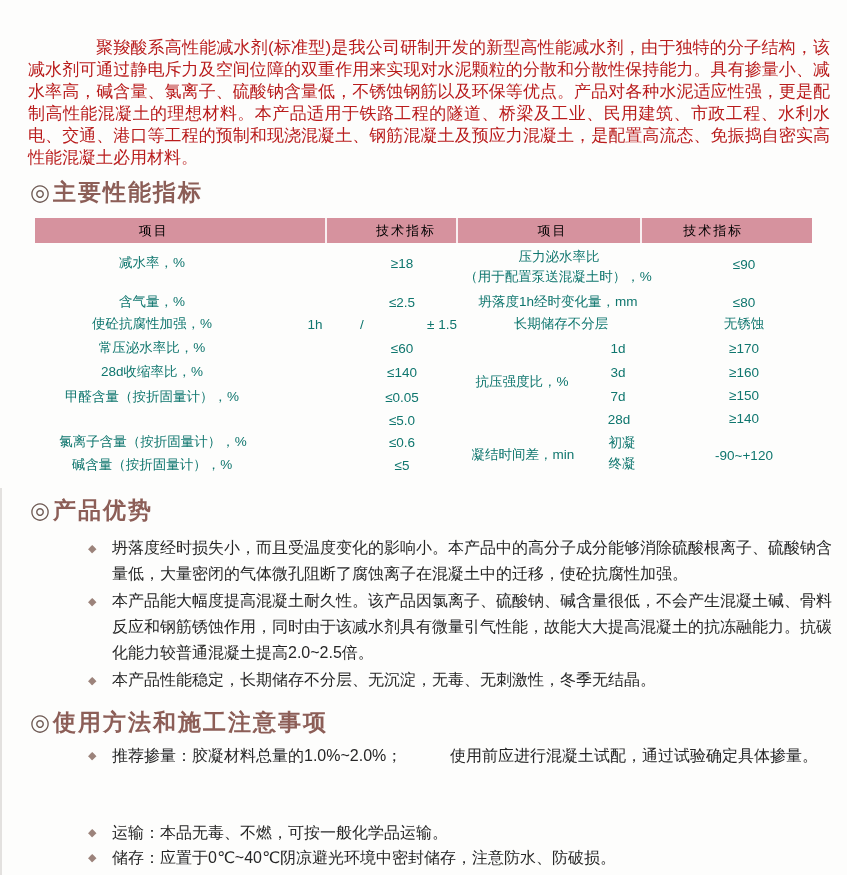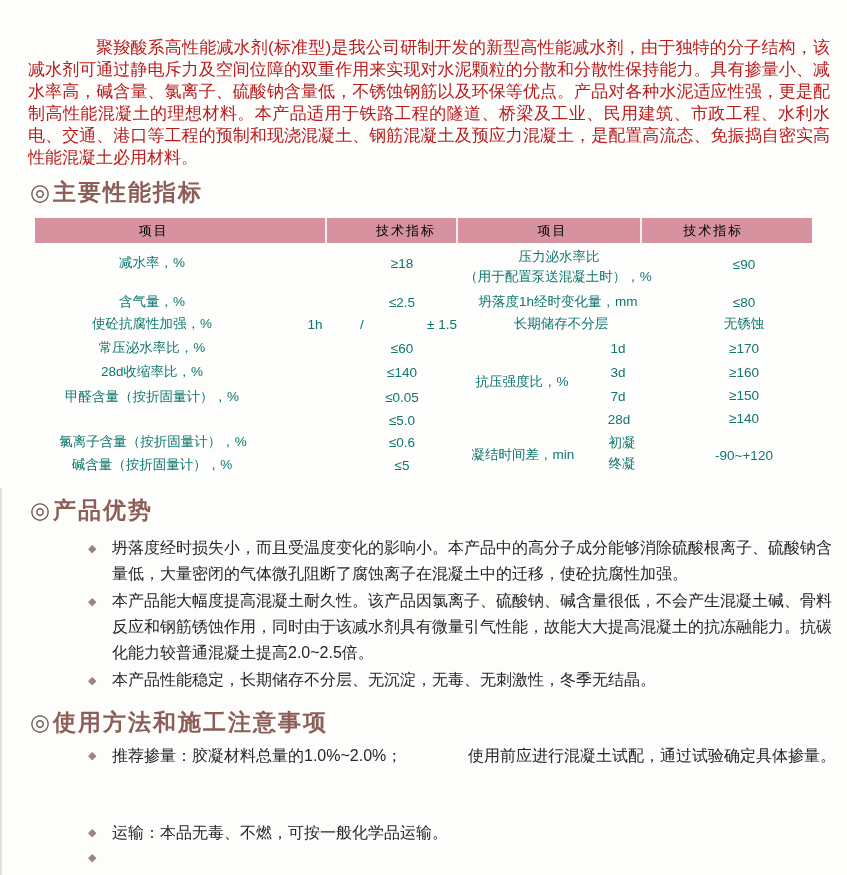--- a/index.html
+++ b/index.html
@@ -122,19 +122,20 @@
       <span class="b-ico">◆</span>
       <div class="adv-text">本产品性能稳定，长期储存不分层、无沉淀，无毒、无刺激性，冬季无结晶。</div>
     </div>
   </div>
 
   <div class="heading" style="top:709px">
     <span class="marker">◎</span><span>使用方法和施工注意事项</span>
   </div>
   <span class="abs-bullet" style="left:88px;top:750px">◆</span>
   <span class="abs-text" style="left:112px;top:747px">推荐掺量：胶凝材料总量的1.0%~2.0%；</span>
-  <span class="abs-text" style="left:468px;top:747px">使用前应进行混凝土试配，通过试验确定具体掺量。</span>
+  <span class="abs-text" style="left:450px;top:747px">使用前应进行混凝土试配，通过试验确定具体掺量。</span>
 
   <span class="abs-bullet" style="left:88px;top:827px">◆</span>
   <span class="abs-text" style="left:112px;top:824px">运输：本品无毒、不燃，可按一般化学品运输。</span>
   <span class="abs-bullet" style="left:88px;top:852px">◆</span>
+  <span class="abs-text" style="left:112px;top:849px">储存：应置于0℃~40℃阴凉避光环境中密封储存，注意防水、防破损。</span>
 
 </div>
 
 </body></html>

